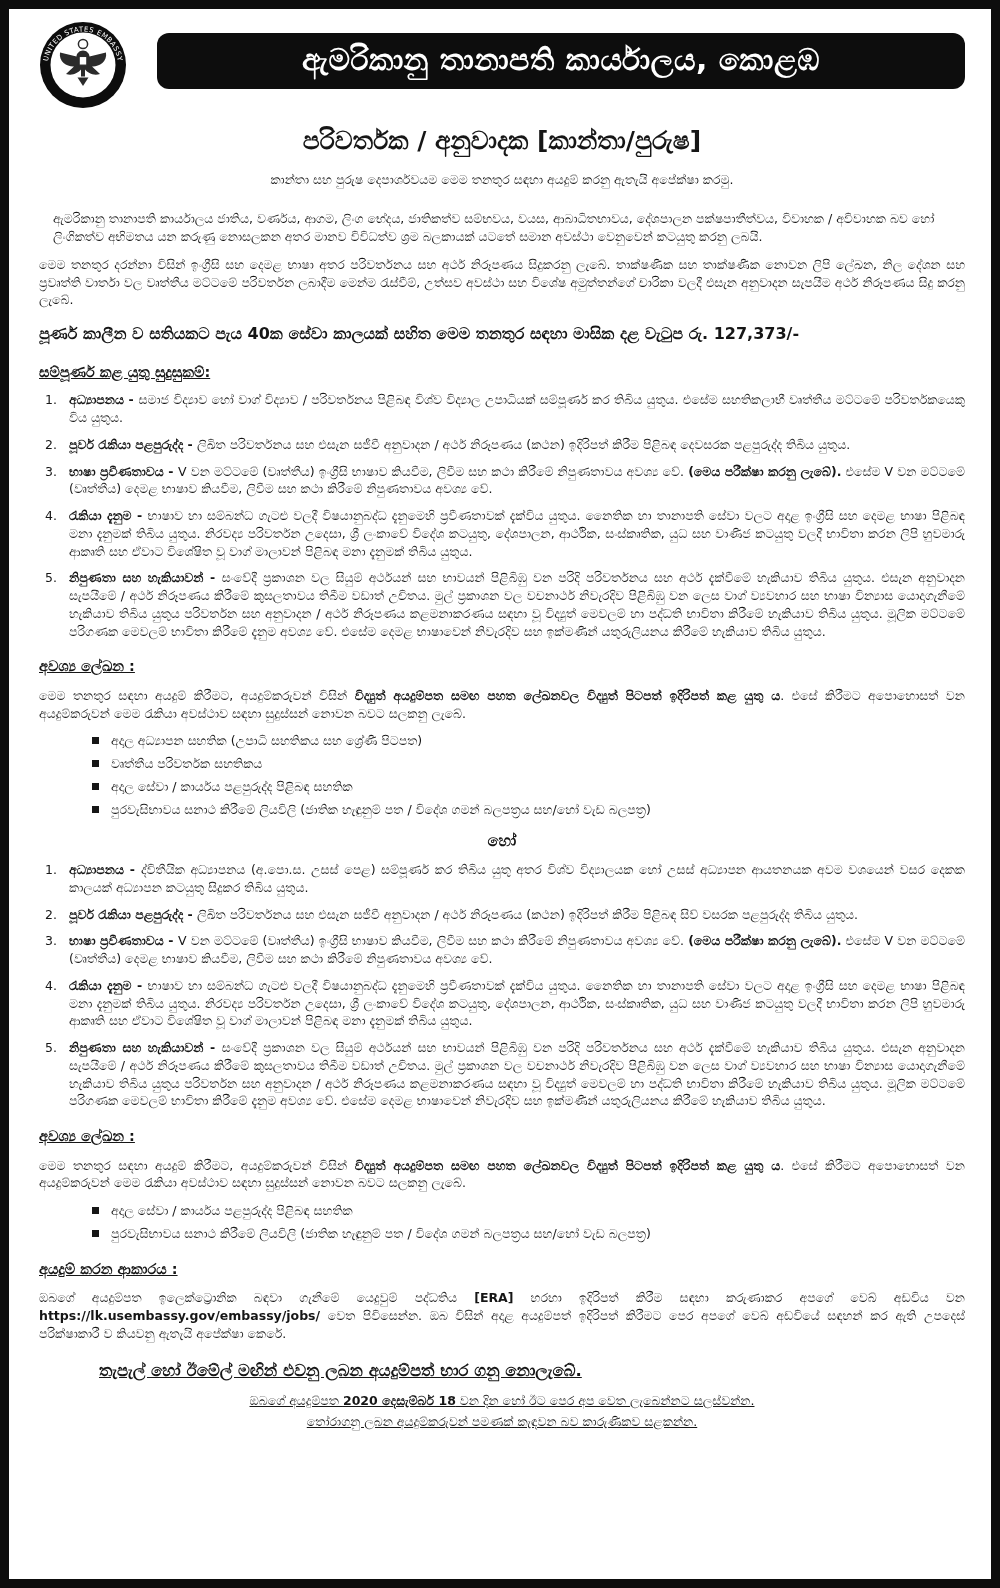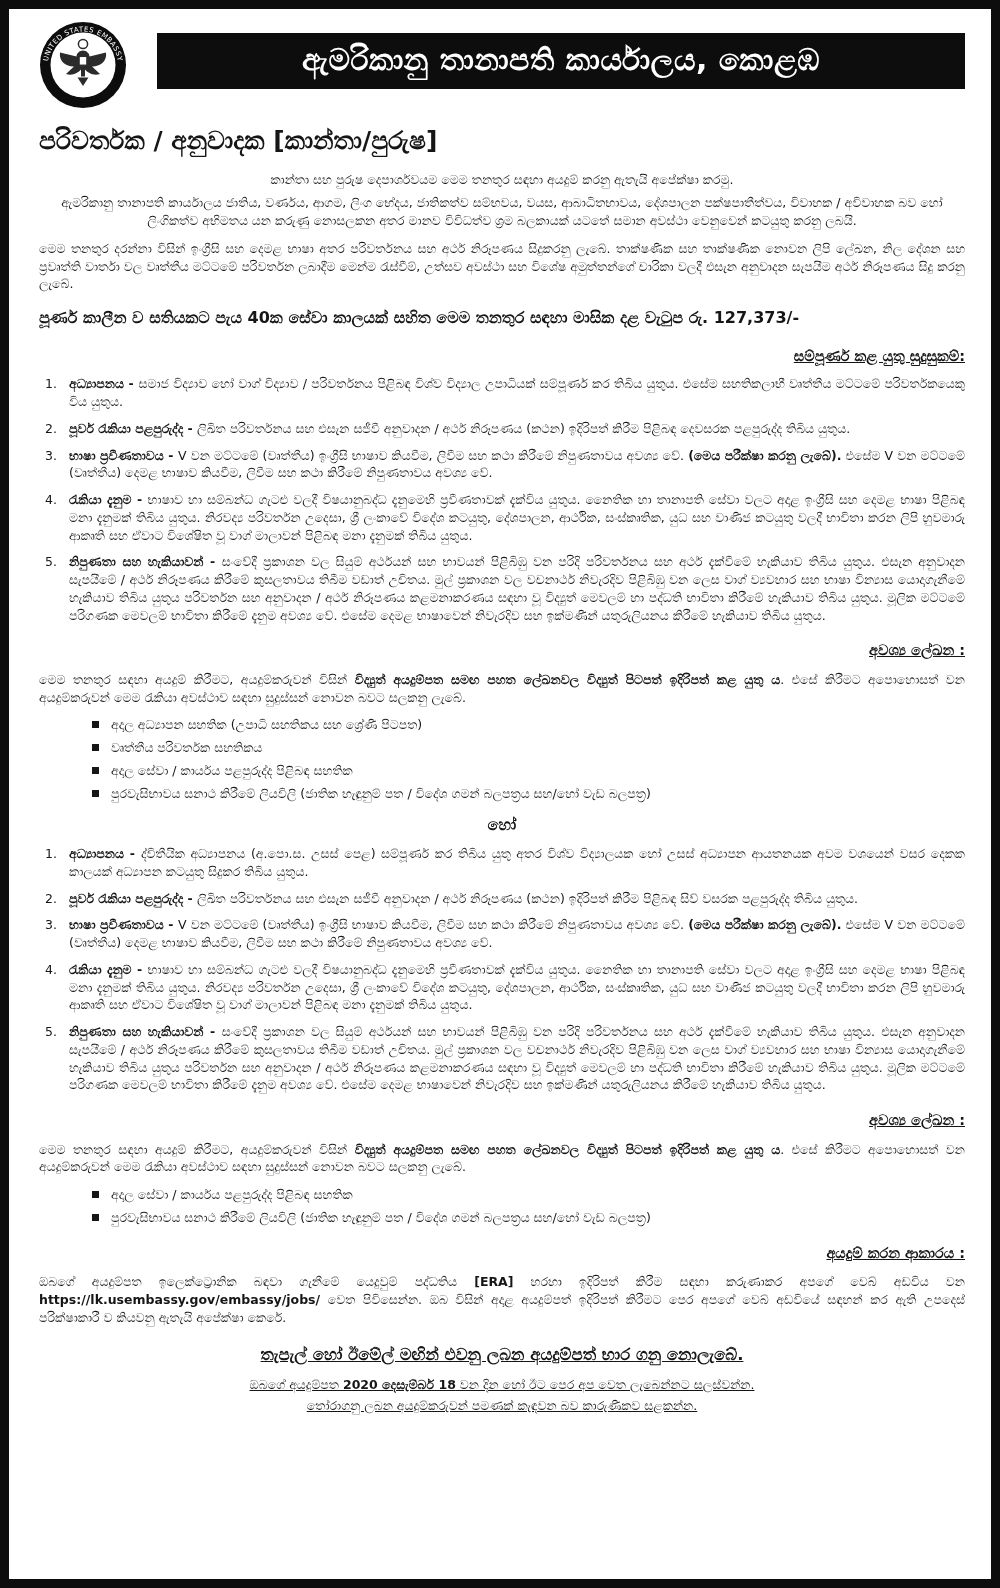--- a/index.html
+++ b/index.html
@@ -9,45 +9,45 @@
     font-family:"DejaVu Sans","Liberation Sans",sans-serif;
     color:#161616; font-size:12.5px; line-height:1.42;
   }
   .content { padding:12px 26px 0 30px; }
 
   .header { display:flex; align-items:flex-start; gap:30px; }
   .seal { width:88px; height:88px; flex:0 0 auto; }
   .title-bar {
     flex:1; background:#0d0d0d; color:#ffffff; margin-top:12px;
     padding:9px 4px 11px; text-align:center; font-weight:bold;
-    font-size:30px; line-height:1.2; letter-spacing:0.5px;
+    font-size:30px; line-height:1.2; letter-spacing:0.5px;border-radius:12px;
   }
 
-  .job-title { text-align:left; font-size:25px; font-weight:bold; margin:14px 0 12px; }
+  .job-title { text-align:center; font-size:25px; font-weight:bold; margin:14px 0 12px; }
   .center-text { text-align:center; margin:4px 0; }
-  .eeo { text-align:center; margin:6px 14px 10px; }
+  .eeo { margin:22px 14px 10px; }
   .para { text-align:justify; margin:10px 0; }
   .salary { font-weight:bold; font-size:16px; margin:14px 0 12px; }
-  .section-heading { font-weight:bold; text-decoration:underline; font-size:14.5px; margin:16px 0 9px;text-align:right; }
+  .section-heading { font-weight:bold; text-decoration:underline; font-size:14.5px; margin:16px 0 9px; }
 
   .numlist { list-style:none; margin:6px 0 0; padding:0 0 0 30px; counter-reset:n; }
   .numlist li { counter-increment:n; position:relative; text-align:justify; margin:4px 0 9px; }
   .numlist li::before { content:counter(n) "."; position:absolute; left:-24px; top:0; }
 
   .bullets { list-style:none; margin:8px 0 4px; padding:0 0 0 72px; }
   .bullets li { position:relative; margin:0 0 5px; }
   .bullets li::before {
     content:""; position:absolute; left:-19px; top:5px;
     width:7px; height:7px; background:#161616;
   }
 
   .or-sep { text-align:center; font-weight:bold; font-size:16px; margin:12px 0 8px; }
   .b { font-weight:bold; }
   .no-mail {
-    text-align:center; font-weight:bold; font-size:16.5px;
+    text-align:left; font-weight:bold; font-size:16.5px;
     text-decoration:underline; margin:16px 60px 10px;
   }
   .foot-line { text-align:center; margin:3px 0;text-decoration:underline; }
   .foot-line .b { font-weight:bold; }
 </style>
 </head>
 <body>
 
 <div class="content">
 

